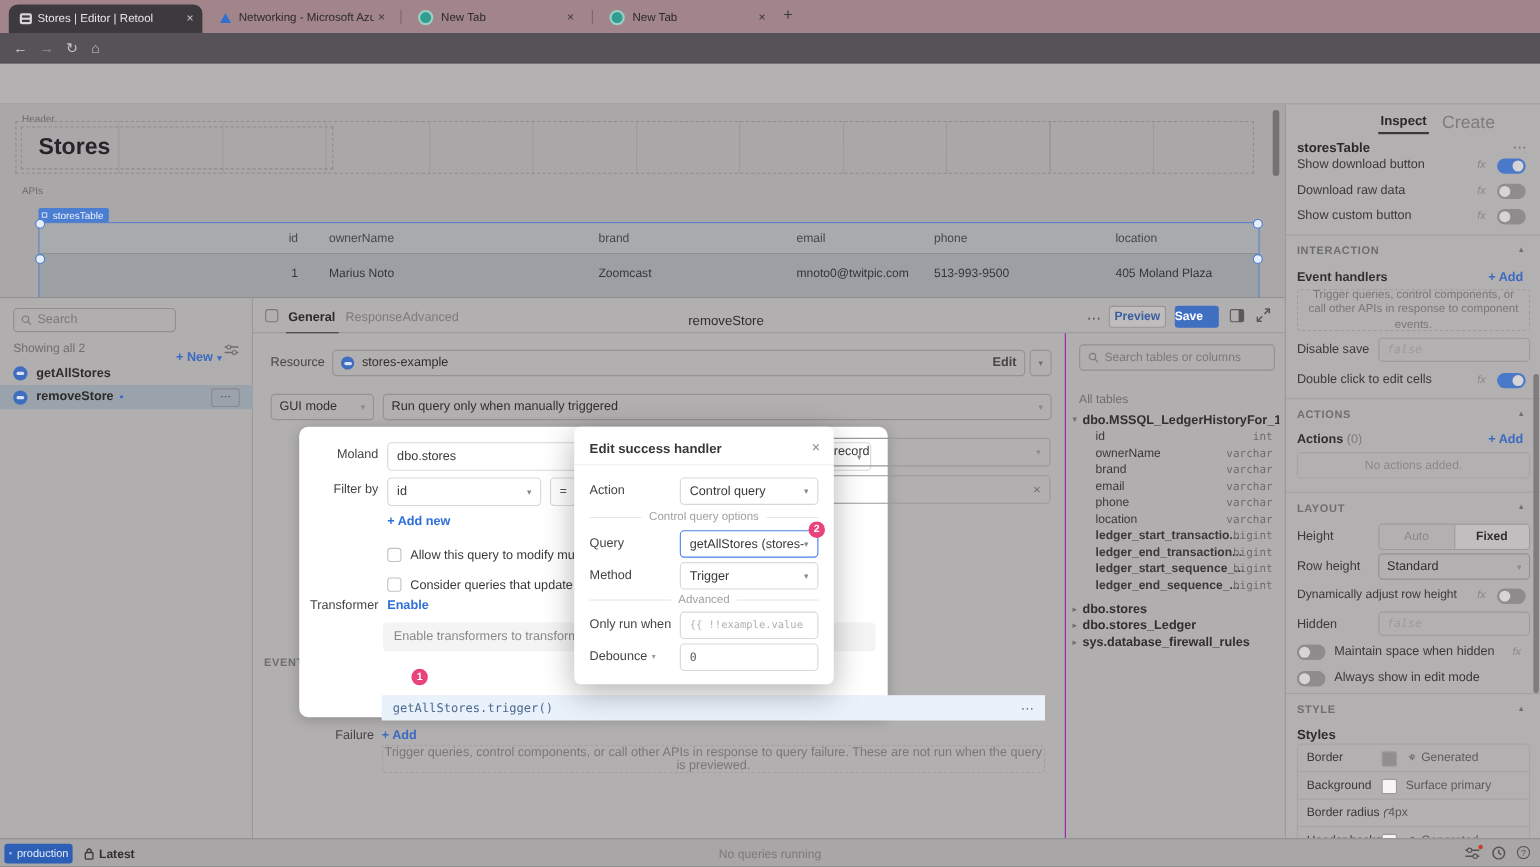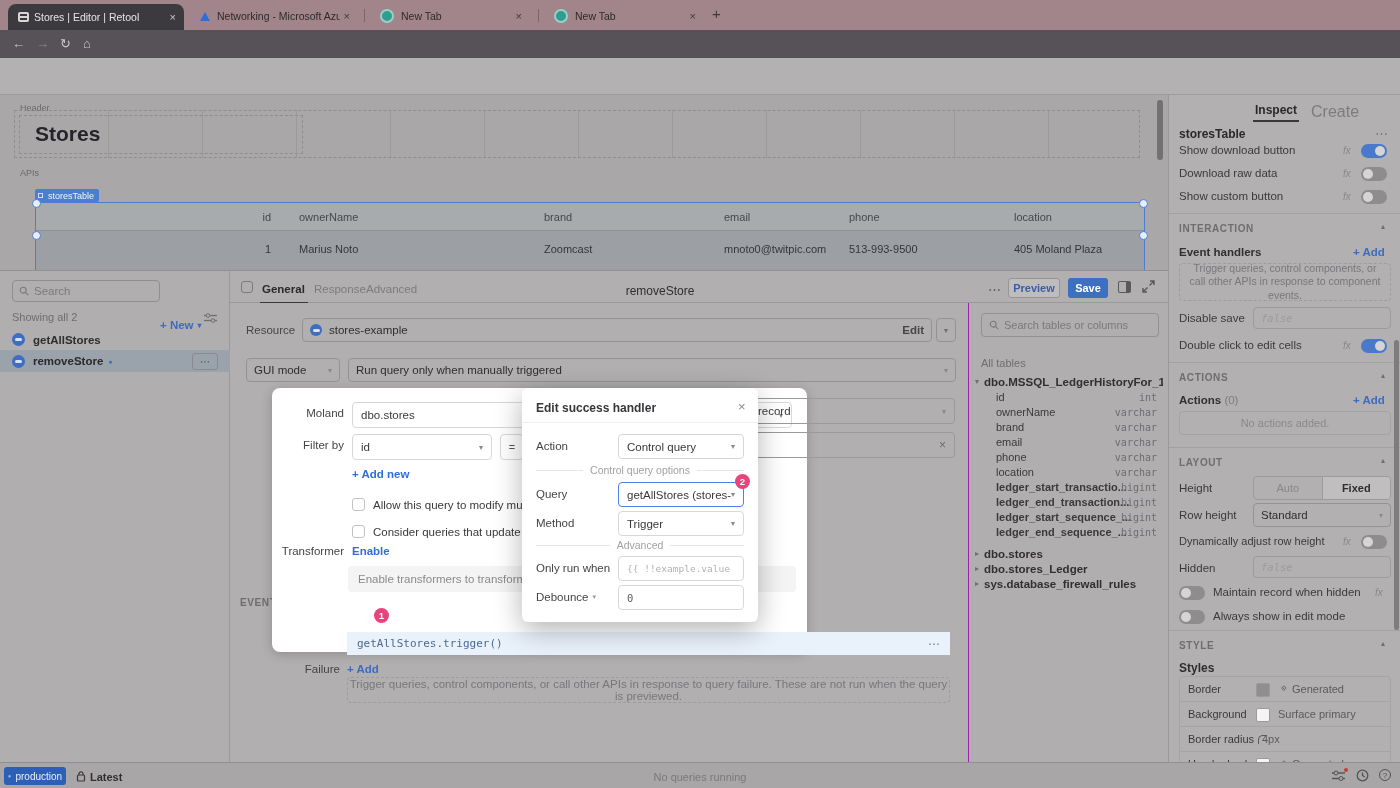--- a/index.html
+++ b/index.html
@@ -211,21 +211,21 @@
     <span class="a" style="left:11px;top:10px;width:12px;height:12px;border:1.5px solid #7c7a7b;border-radius:3px;"></span>
     <span class="a" style="left:32px;top:12px;font-size:11.5px;font-weight:700;color:#2b292a;">General</span>
     <span class="a" style="left:30px;top:31px;width:48px;height:2px;background:#3a3839;"></span>
     <span class="a" style="left:84px;top:12px;font-size:11.5px;color:#7d7b7c;">Response</span>
     <span class="a" style="left:136px;top:12px;font-size:11.5px;color:#7d7b7c;">Advanced</span>
     <span class="a" style="left:330px;top:13px;width:200px;text-align:center;font-size:12px;color:#302e2f;">removeStore</span>
     <span class="a" style="left:758px;top:11px;font-size:13px;color:#4a4849;">⋯</span>
     <span class="a f" style="left:778px;top:7px;width:52px;height:20px;border:1px solid #979596;border-radius:3px;background:#bebcbd;color:#3a5f9e;font-size:11px;font-weight:600;justify-content:center;">
         <span>Preview</span>
       </span>
-    <span class="a f" style="left:838px;top:7px;width:40px;height:20px;border-radius:3px;background:#3e6fc0;color:#fff;font-size:11px;font-weight:600;justify-content:center;">
+    <span class="a f" style="left:838px;top:7px;width:40px;height:20px;border-radius:3px;background:#3e6fc0;color:#fff;font-size:11px;font-weight:600;">
         <span>Save</span>
       </span>
     <span class="a" style="left:888px;top:10px;width:13px;height:12px;border:1.5px solid #5a5859;border-radius:2px;border-right-width:5px;"></span>
     <svg class="a" style="left:912px;top:9px;" width="13" height="13" viewBox="0 0 13 13">
         <path d="M8 1 h4 v4 M12 1 L7.5 5.5 M5 12 H1 V8 M1 12 L5.5 7.5" fill="none" stroke="#5a5859" stroke-width="1.4"></path>
       </svg>
   </div>
 
   <div class="a" style="left:230px;top:303px;width:738px;height:459px;background:#b1afb0;">
     <span class="a" style="left:16px;top:21px;width:52px;font-size:11.5px;color:#474546;">Resource</span>
@@ -455,21 +455,21 @@
         <span class="car">▾</span>
       </div>
     <span class="lbl" style="left:10px;top:440px;font-size:11px;">Dynamically adjust row height</span>
     <span class="fx" style="left:174px;top:441px;">fx</span>
       <span class="tg" style="left:192px;top:440px;"></span>
     <span class="lbl" style="left:10px;top:467px;">Hidden</span>
     <div class="a f" style="left:84px;top:461px;width:138px;height:22px;border:1px solid #9c9a9b;border-radius:4px;padding:0 7px;">
         <span class="mono" style="font-size:10.5px;font-style:italic;color:#9c9a9b;">false</span>
       </div>
     <span class="tg" style="left:10px;top:491px;"></span>
-    <span class="lbl" style="left:44px;top:491px;">Maintain record when hidden</span>
+    <span class="lbl" style="left:44px;top:491px;">Maintain space when hidden</span>
     <span class="fx" style="left:206px;top:492px;">fx</span>
     <span class="tg" style="left:10px;top:515px;"></span>
     <span class="lbl" style="left:44px;top:515px;">Always show in edit mode</span>
 
     <span class="hr" style="left:0;top:535px;width:232px;"></span>
     <span class="sec" style="left:10px;top:545px;">STYLE</span>
     <span class="a" style="left:212px;top:544px;font-size:8px;color:#6f6d6e;">▴</span>
     <span class="a" style="left:10px;top:566px;font-size:12px;font-weight:700;color:#2f2d2e;">Styles</span>
     <div class="a" style="left:10px;top:581px;width:212px;height:90px;border:1px solid #a6a4a5;border-radius:4px;overflow:hidden;">
       <div class="f" style="height:24px;border-bottom:1px solid #a6a4a5;padding:0 8px;position:relative;">

